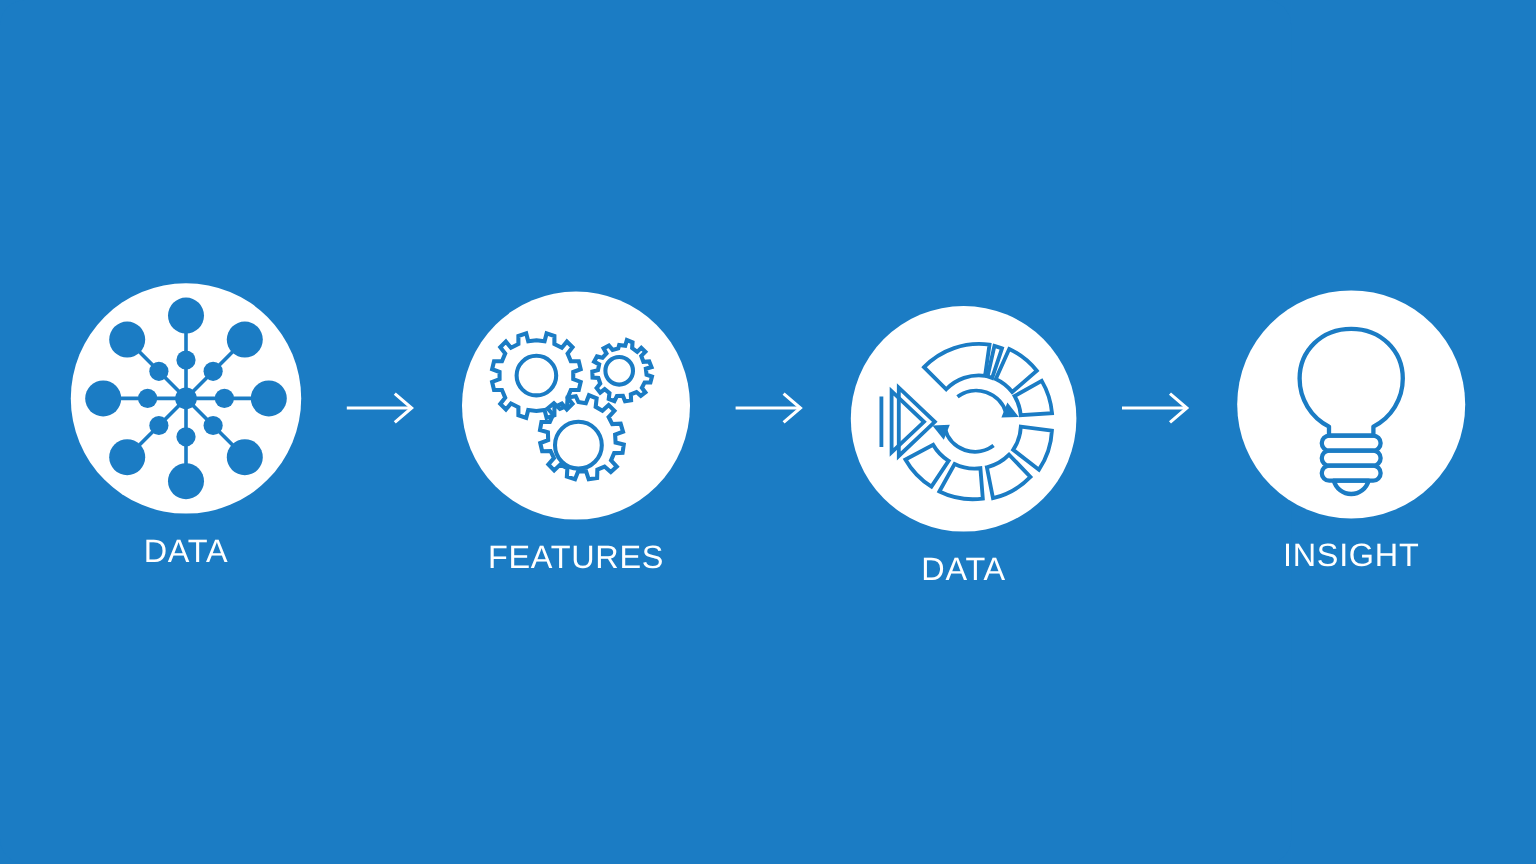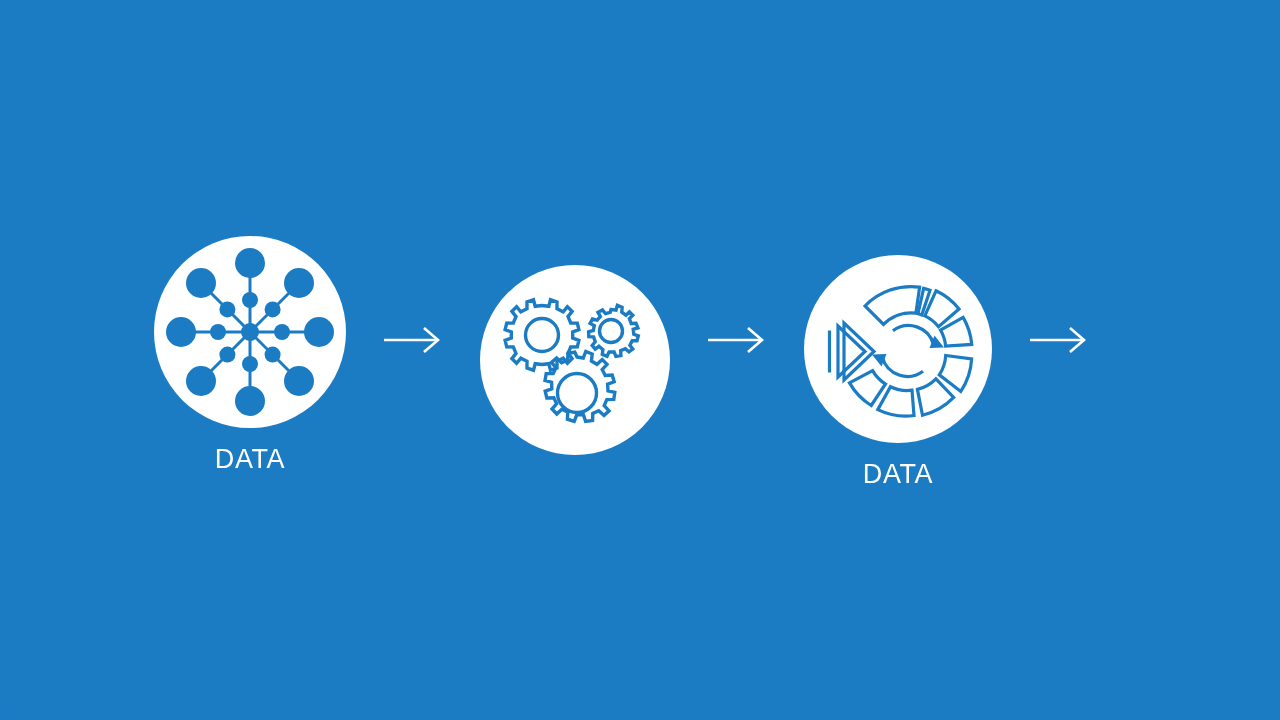--- a/index.html
+++ b/index.html
@@ -185,20 +185,21 @@
                      L 96.8 149.8 L 94.2 156.4 L 87.4 154.2 L 87.8 147.2
                      L 81.8 144.2 L 76.8 149.0 L 72.0 144.0 L 76.6 138.8
                      L 73.8 132.8 L 66.8 133.0 L 65.2 126.2 L 71.8 123.8
                      L 71.6 117.2 L 65.0 115.4 L 66.2 108.6 L 73.2 108.6
                      L 76.0 102.6 L 71.4 97.4 L 76.6 93.0 L 81.6 97.8
                      L 87.6 95.2 L 88.0 88.2 L 94.8 87.2 Z"></path>
             <circle cx="97" cy="128" r="19.5"></circle>
           </g>
         </svg>
       </div>
+      <div class="step-label">FEATURES</div>
     </div>
 
     <div class="connector">
       <svg width="60" height="28" viewBox="0 0 60 28">
         <g stroke="#ffffff" stroke-width="2.6" fill="none" stroke-linecap="butt" stroke-linejoin="miter">
           <line x1="1" y1="14" x2="55" y2="14"></line>
           <polyline points="41,2 55,14 41,26"></polyline>
         </g>
       </svg>
     </div>
@@ -239,15 +240,38 @@
 
     <div class="connector">
       <svg width="60" height="28" viewBox="0 0 60 28">
         <g stroke="#ffffff" stroke-width="2.6" fill="none" stroke-linecap="butt" stroke-linejoin="miter">
           <line x1="1" y1="14" x2="55" y2="14"></line>
           <polyline points="41,2 55,14 41,26"></polyline>
         </g>
       </svg>
     </div>
 
+    <div class="step step-insight">
+      <div class="disc">
+        <svg width="190" height="190" viewBox="0 0 190 190">
+          <g fill="none" stroke="#1b7cc4" stroke-width="3.6" stroke-linejoin="round" stroke-linecap="round">
+
+            <path d="M 76.5 113.5
+                     C 61.5 106.0 52.0 90.5 52.0 73.5
+                     C 52.0 50.0 70.5 32.0 95.0 32.0
+                     C 119.5 32.0 138.0 50.0 138.0 73.5
+                     C 138.0 90.5 128.5 106.0 113.5 113.5
+                     L 113.5 121.0
+                     L 76.5 121.0 Z"></path>
+
+            <rect x="70.5" y="121.0" width="49" height="12.5" rx="6.2"></rect>
+            <rect x="70.5" y="133.5" width="49" height="12.5" rx="6.2"></rect>
+            <rect x="70.5" y="146.0" width="49" height="12.5" rx="6.2"></rect>
+
+            <path d="M 80.5 158.5 L 109.5 158.5 A 15 15 0 0 1 80.5 158.5 Z"></path>
+          </g>
+        </svg>
+      </div>
+      <div class="step-label">INSIGHT</div>
+    </div>
 
   </div>
 </div>
 
 </body></html>

